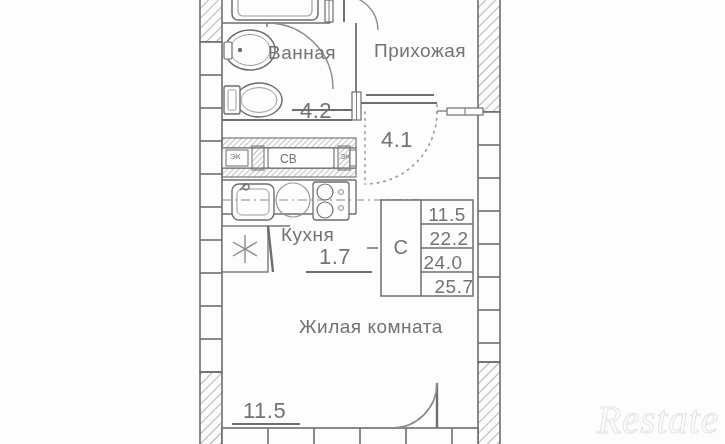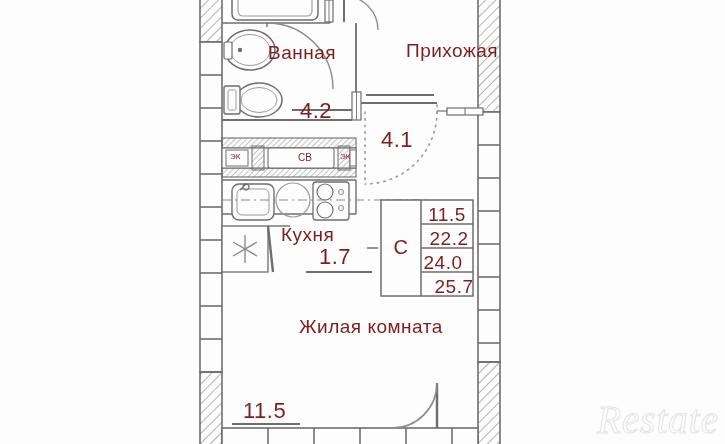--- a/index.html
+++ b/index.html
@@ -15,21 +15,21 @@
     font-family: "Liberation Sans", sans-serif;
     overflow: hidden;
   }
   #plan svg {
     position: absolute;
     left: 0;
     top: 0;
   }
   .lbl {
     position: absolute;
-    color: #7f1d1d;
+    color: #737373;
     font-family: "Liberation Sans", sans-serif;
     white-space: nowrap;
     letter-spacing: 0.5px;
   }
   .room-name { font-size: 19px; }
   .area-num  { font-size: 22px; }
   .spec-num  { font-size: 19px; text-align: center; }
   .spec-type { font-size: 20px; text-align: center; }
   .wm {
     position: absolute;
@@ -188,34 +188,34 @@
       <line x1="292" y1="110" x2="352" y2="110" stroke-width="1.8"></line>
       <line x1="366" y1="95" x2="434" y2="95" stroke-width="1.8"></line>
       <line x1="306" y1="272" x2="372" y2="272" stroke-width="1.8"></line>
       <line x1="232" y1="424" x2="300" y2="424" stroke-width="1.8"></line>
     </g>
   </svg>
 
   <div class="lbl room-name" style="left:268px; top:42px;">Ванная</div>
   <div class="lbl area-num" style="left:300px; top:98px;">4.2</div>
 
-  <div class="lbl room-name" style="left:374px; top:40px;margin-left:32px;">Прихожая</div>
+  <div class="lbl room-name" style="left:374px; top:40px;">Прихожая</div>
   <div class="lbl area-num" style="left:381px; top:82px;margin-top:45px;">4.1</div>
 
   <div class="lbl room-name" style="left:281px; top:224px;">Кухня</div>
   <div class="lbl area-num" style="left:319px; top:244px;">1.7</div>
 
   <div class="lbl room-name" style="left:299px; top:316px;">Жилая комната</div>
   <div class="lbl area-num" style="left:243px; top:398px;">11.5</div>
 
   <div class="lbl spec-type" style="left:381px; top:236px; width:40px;">С</div>
   <div class="lbl spec-num" style="left:421px; top:204px; width:52px;">11.5</div>
   <div class="lbl spec-num" style="left:421px; top:228px; width:56px;">22.2</div>
   <div class="lbl spec-num" style="left:421px; top:252px; width:44px;">24.0</div>
   <div class="lbl spec-num" style="left:421px; top:276px; width:66px;">25.7</div>
 
   <div class="lbl" style="left:230px; top:152px; font-size:8px; letter-spacing:0;">ЭК</div>
-  <div class="lbl" style="left:298px; top:152px; font-size:10px; letter-spacing:0;">СВ</div>
+  <div class="lbl" style="left:280px; top:152px; font-size:12px; letter-spacing:0;">СВ</div>
   <div class="lbl" style="left:340px; top:152px; font-size:8px; letter-spacing:0;">ЭК</div>
 
   <div class="wm">Restate</div>
 
 </div>
 
 </body></html>

